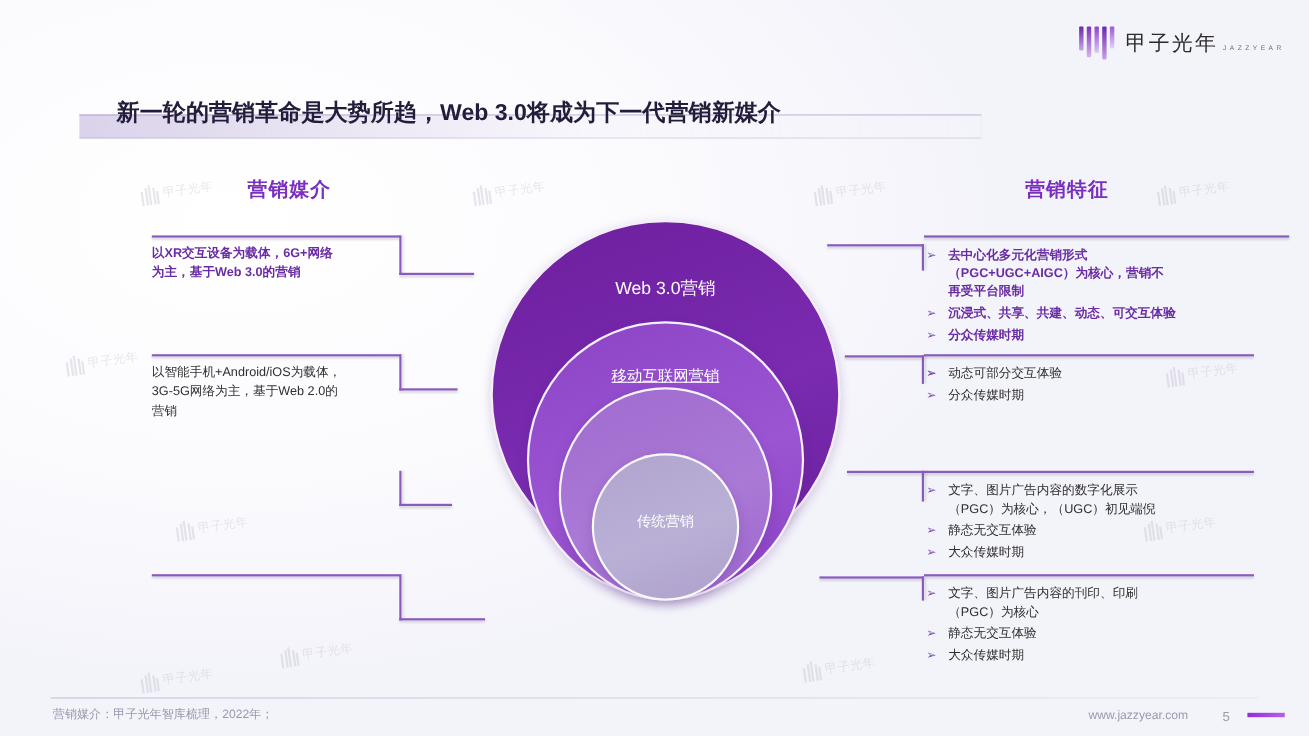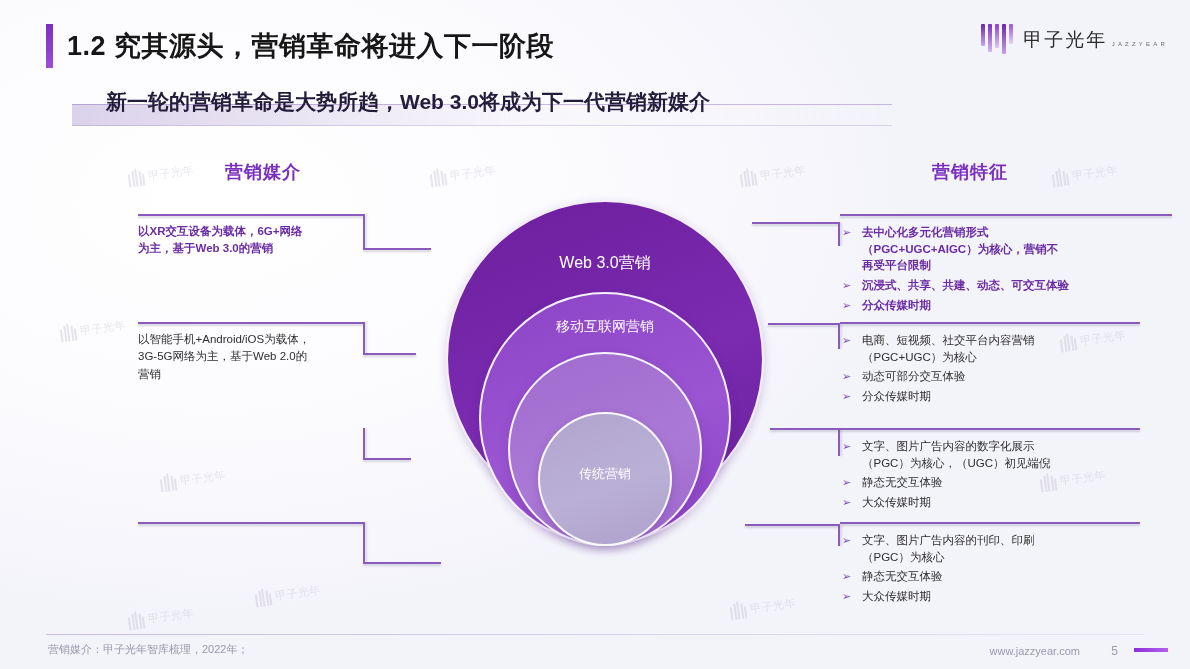--- a/index.html
+++ b/index.html
@@ -61,21 +61,21 @@
   #ct-right{ left:932px; top:160px; }
 
   
   .circles{ position:absolute; left:446px; top:200px; width:318px; height:410px; }
   .circ{ position:absolute; border-radius:50%; border:2px solid rgba(255,255,255,.92);
          color:#fff; text-align:center; box-shadow:0 3px 10px rgba(80,30,130,.22);}
   .circ .lbl{ position:absolute; left:0; right:0; text-align:center; line-height:1.18; white-space:pre-line;}
   #c1{ left:0; top:0; width:318px; height:318px; background:linear-gradient(160deg,#6d1f9e 0%,#7a2bb0 55%,#6a1f9c 100%);}
   #c1 .lbl{ top:52px; font-size:16px; }
   #c2{ left:33px; top:92px; width:252px; height:252px; background:linear-gradient(160deg,#8c44c6 0%,#9b55d2 55%,#8a41c4 100%);}
-  #c2 .lbl{ top:24px; font-size:14px; }
+  #c2 .lbl{ top:39px; font-size:14px;text-decoration:underline; }
   #c3{ left:62px; top:152px; width:194px; height:194px; background:linear-gradient(160deg,#a06bcf 0%,#aa79d6 55%,#9d67cc 100%);}
   #c3 .lbl{ top:24px; font-size:10px;margin-top:36px; }
   #c4{ left:92px; top:212px; width:134px; height:134px; background:linear-gradient(160deg,#b1a4cf 0%,#bab0d6 55%,#aea0cc 100%);}
   #c4 .lbl{ top:52px; font-size:13px; }
 
   
   .conn{ position:absolute; pointer-events:none; }
   .conn .h, .conn .v{ position:absolute; background:#8a5bbd; }
   .conn .h{ height:2px; box-shadow:0 2px 2px rgba(120,120,140,.30);}
   .conn .v{ width:2px; box-shadow:2px 0 2px rgba(120,120,140,.22);}
@@ -215,24 +215,20 @@
     <span class="bars">
         <i></i>
         <i></i>
         <i></i>
         <i></i>
         <i></i>
       </span>
     <span class="wt">甲子光年</span>
   </div>
 
-  <div class="hdr">
-    <span class="bar"></span>
-    <h1>1.2 究其源头，营销革命将进入下一阶段</h1>
-  </div>
 
   <div class="logo">
     <span class="lbars">
         <i></i>
         <i></i>
         <i></i>
         <i></i>
         <i></i>
       </span>
     <span class="ltxt">
@@ -321,22 +317,21 @@
 （PGC+UGC+AIGC）为核心，营销不
 再受平台限制</span></li>
       <li><span class="ar">➢</span><span>沉浸式、共享、共建、动态、可交互体验</span></li>
       <li><span class="ar">➢</span><span>分众传媒时期</span></li>
     </ul>
   </div>
 
   <div class="rbox grey" style="left:840px; top:322px;">
     <div class="rule"></div>
     <ul>
-      <li><span class="ar">➢</span><span>电商、短视频、社交平台内容营销
-（PGC+UGC）为核心</span></li>
+      <li><span class="ar">➢</span></li>
       <li><span class="ar">➢</span><span>动态可部分交互体验</span></li>
       <li><span class="ar">➢</span><span>分众传媒时期</span></li>
     </ul>
   </div>
 
   <div class="rbox grey" style="left:840px; top:428px;">
     <div class="rule"></div>
     <ul>
       <li><span class="ar">➢</span><span>文字、图片广告内容的数字化展示
 （PGC）为核心，（UGC）初见端倪</span></li>

